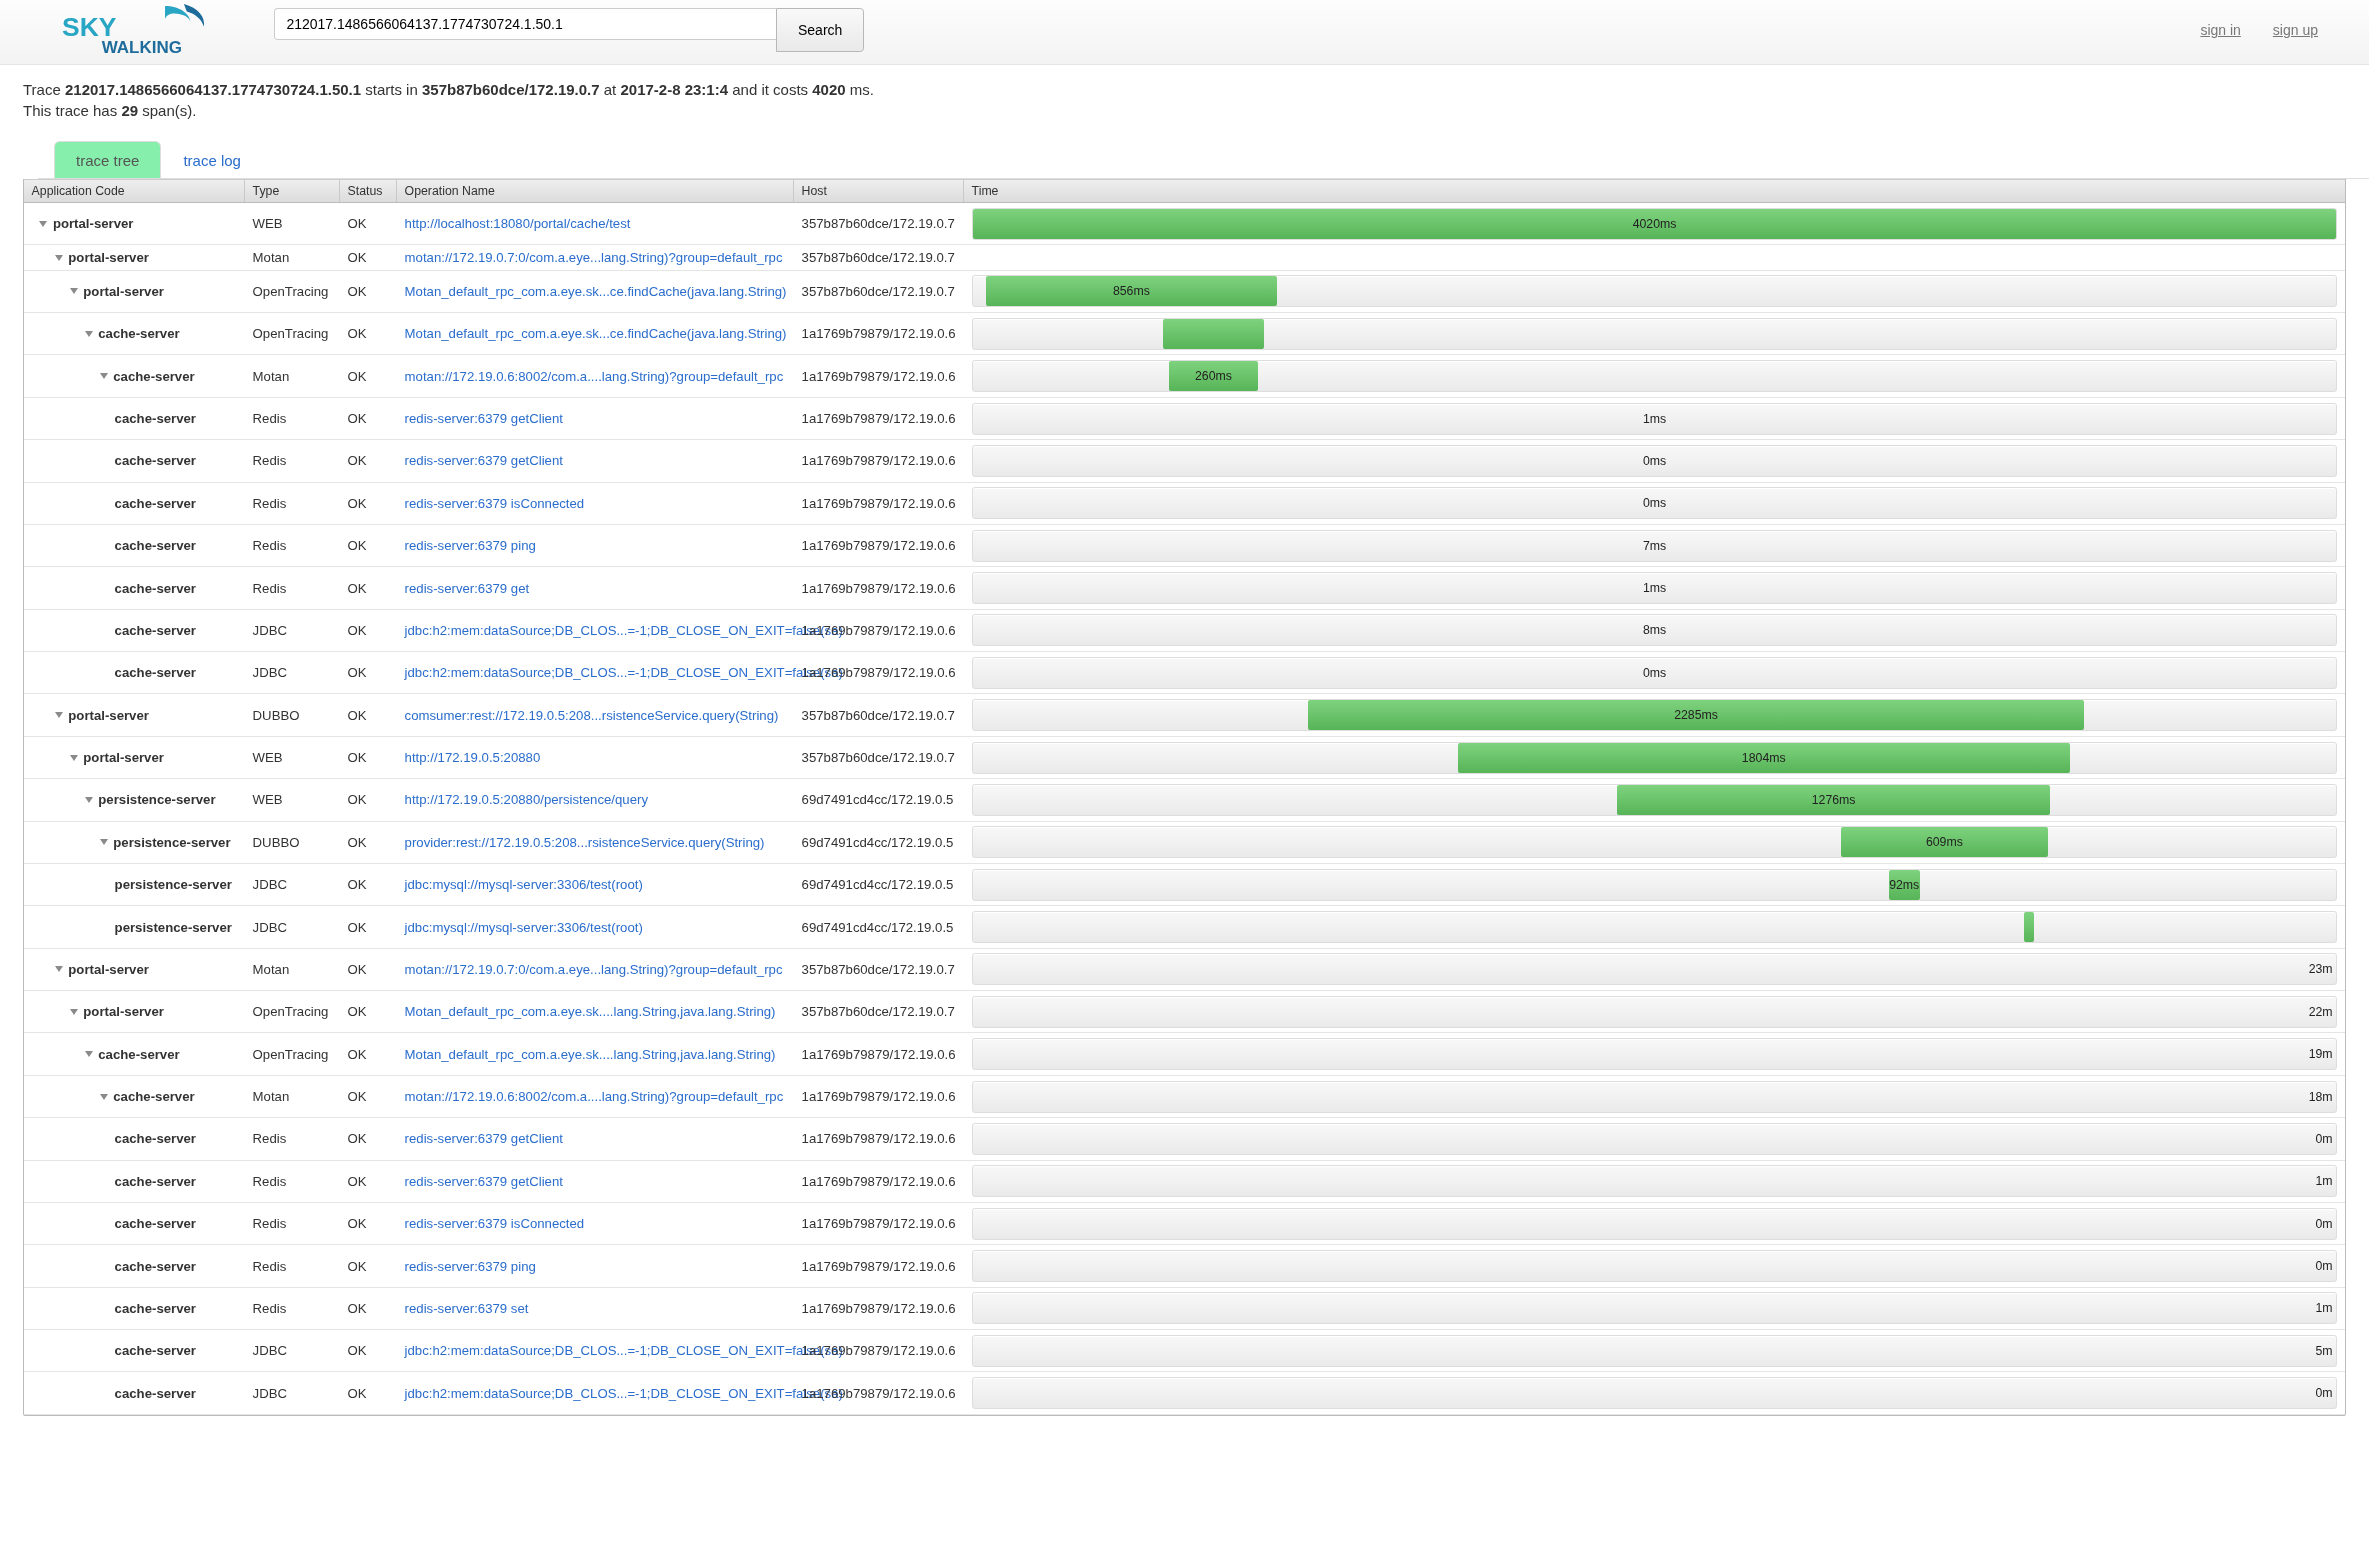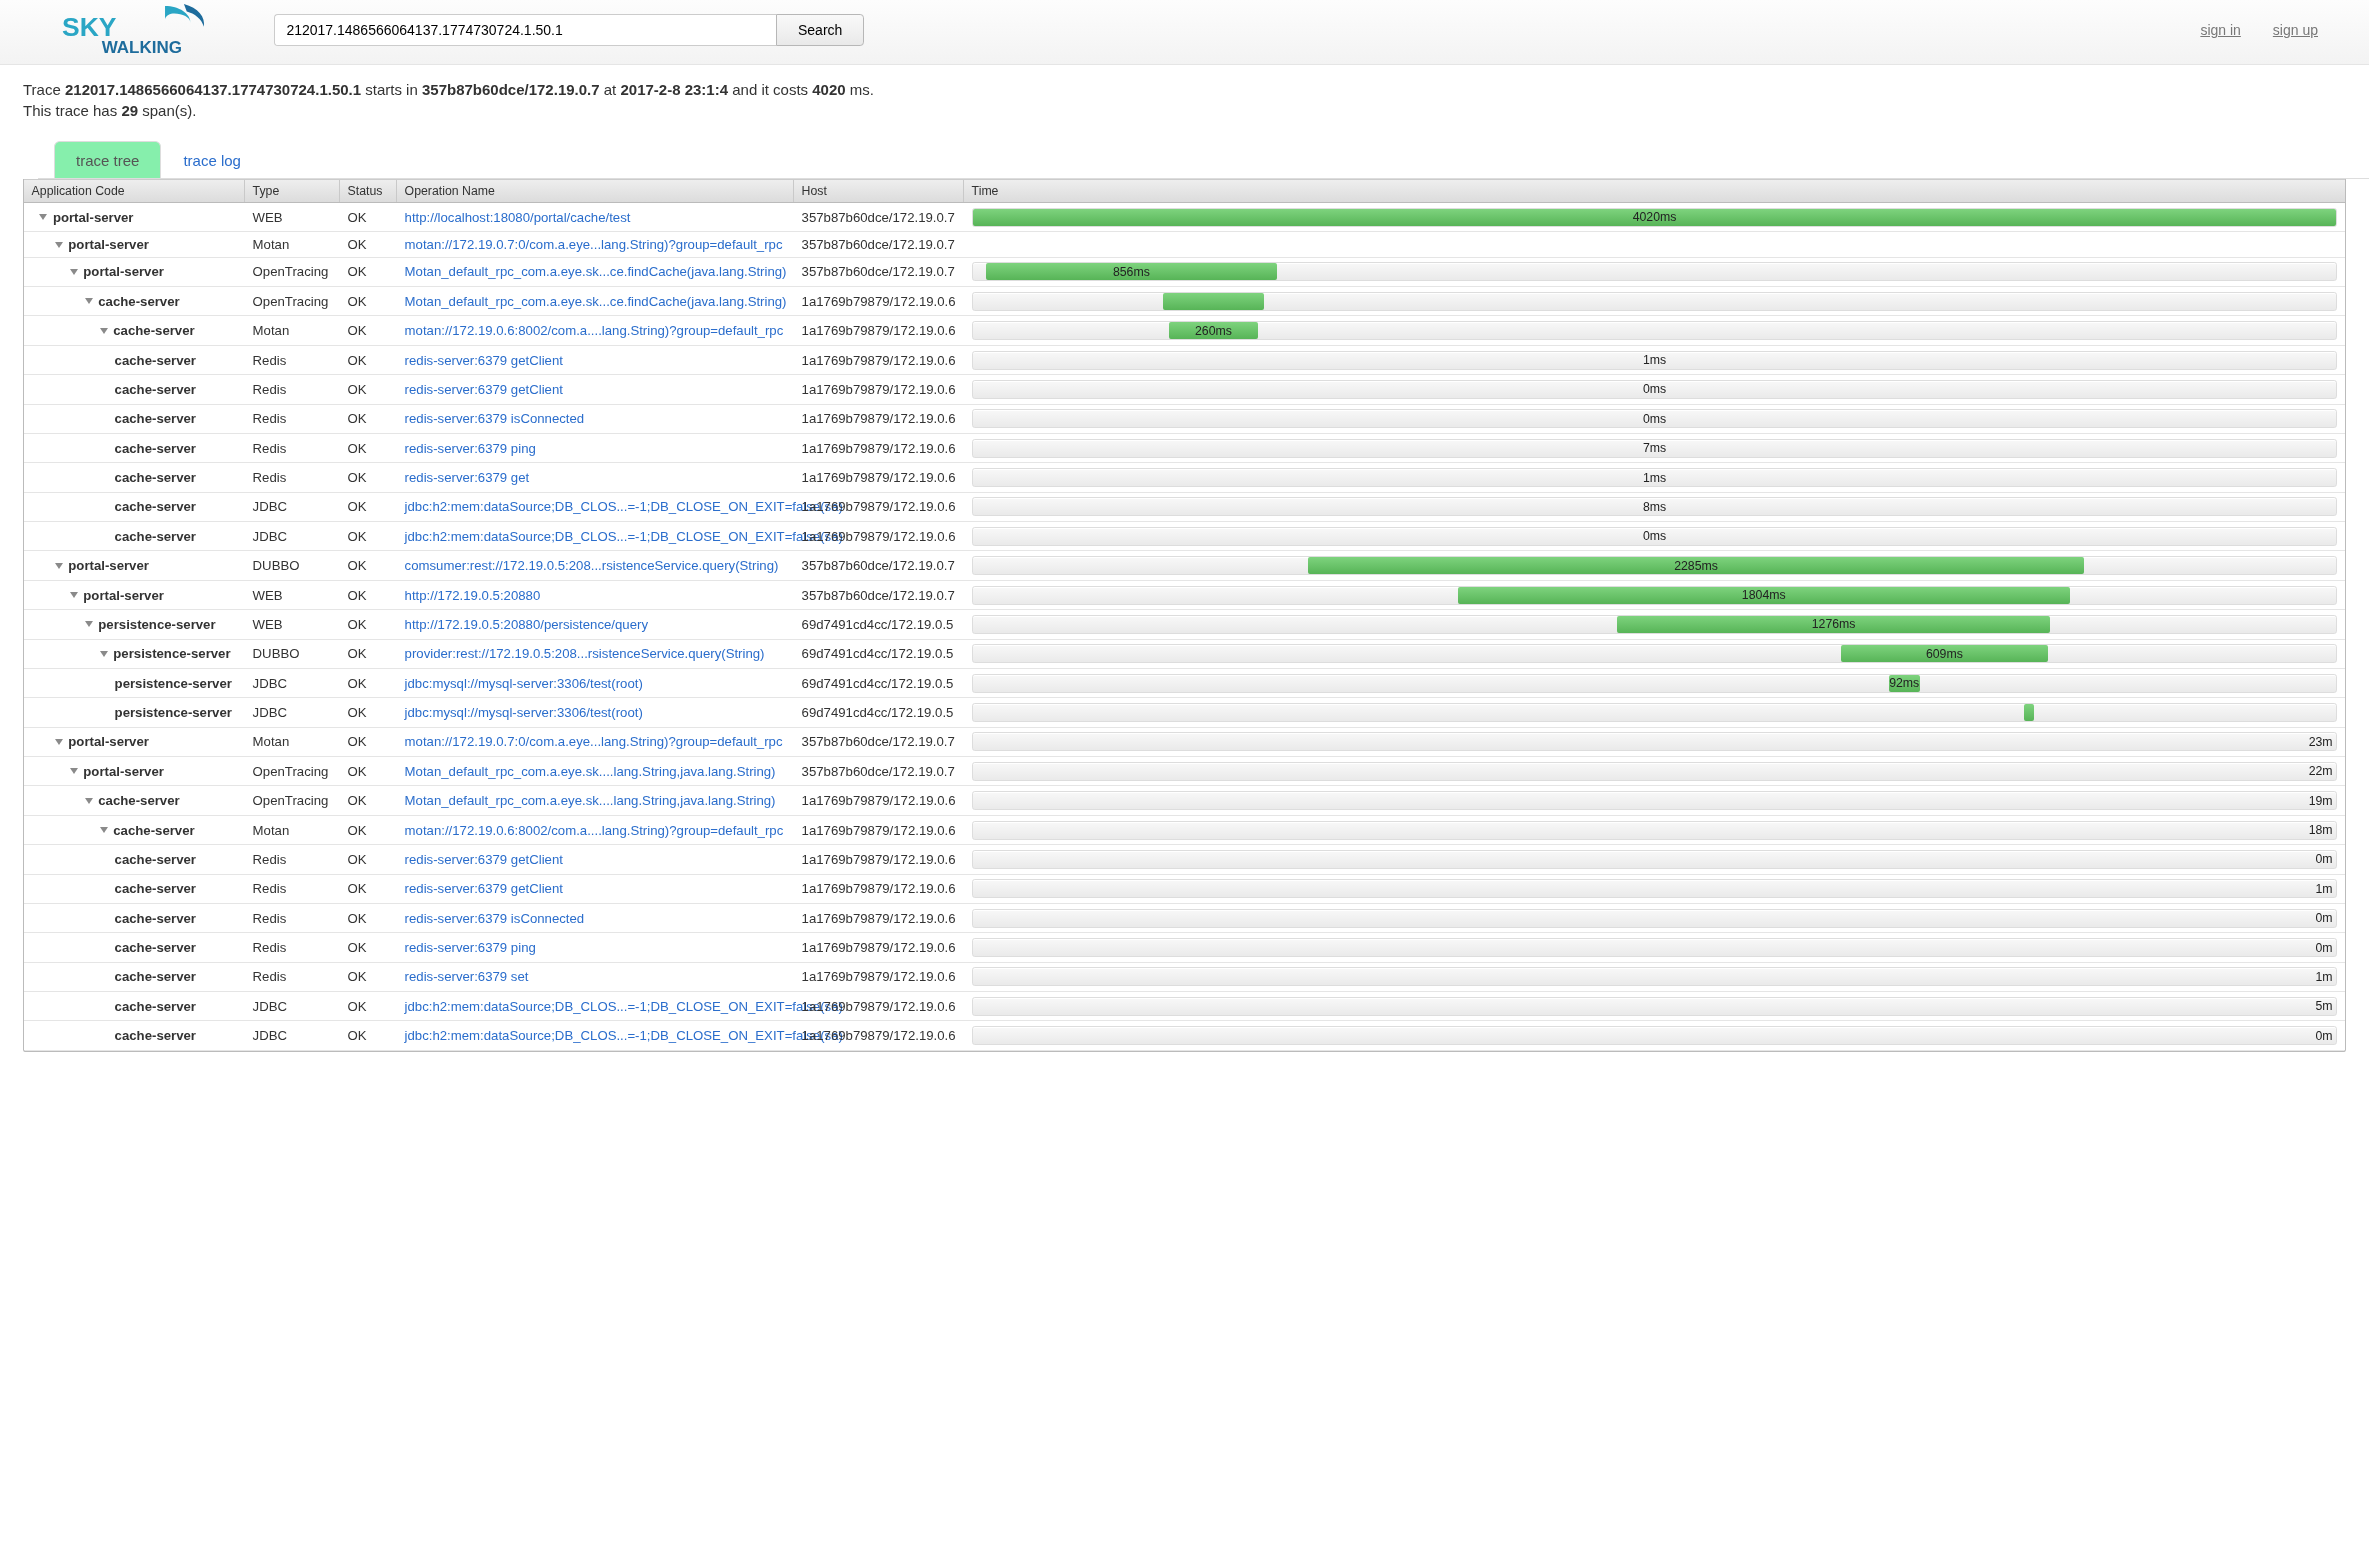--- a/index.html
+++ b/index.html
@@ -2,21 +2,21 @@
 <html style="font-size:15px"><head>
 <meta charset="utf-8">
 <style>
 * { margin:0; padding:0; box-sizing:border-box; }
 body { font-family: Helvetica, Arial, sans-serif; font-size:13.2px; color:#333; background:#fff; }
 .topbar { display:flex; align-items:center; padding:3.8px 23px 7.6px 28px; border-bottom:0.9px solid #e5e5e5; background:linear-gradient(#fdfdfd,#f3f3f3); }
 .logo { display:flex; align-items:center; margin-right:38px;}
 .logo svg { display:block; }
 .search-wrap { display:flex; align-items:stretch; margin-left:19px;}
 .search-input { width:502px; height:32px; padding:3.8px 11.4px; font-size:14px; border:0.9px solid #ccc; border-radius:3.8px 0 0 3.8px; border-right:none; background:#fff;}
-.search-btn { height:32px; padding:0 21px; font-size:14px; border:0.9px solid #b7b7b7; border-radius:0 3.8px 3.8px 0; background:linear-gradient(#f9f9f9,#e9e9e9); cursor:pointer;}
+.search-btn { height:44px; padding:0 21px; font-size:14px; border:0.9px solid #b7b7b7; border-radius:0 3.8px 3.8px 0; background:linear-gradient(#f9f9f9,#e9e9e9); cursor:pointer;}
 .auth { margin-left:auto; display:flex; gap:32px; padding-right:28px;}
 .auth a { color:#777; text-decoration:underline; font-size:14px; cursor:pointer;}
 .summary { padding:13.2px 23px 7.6px; font-size:15px; line-height:1.4;}
 .summary b { font-weight:bold;}
 .tabs { display:flex; margin:13.2px 0 0 38px; border-bottom:0.9px solid #ddd;}
 .tab { padding:9.5px 21px; font-size:15px; cursor:pointer; border:0.9px solid transparent; border-bottom:none;}
 .tab.active { background:#86efac; border-color:#ddd; border-radius:5.7px 5.7px 0 0; color:#555;margin-left:16px;}
 .tab:not(.active){ color:#2a6dcc;}
 .table-wrap { margin:0 23px; border:0.9px solid #bbb; border-top:none; border-radius:0 0 2.8px 2.8px; overflow:hidden;}
 .thead { display:flex; background:linear-gradient(#eeeeee,#dcdcdc); border-top:0.9px solid #ccc; border-bottom:0.9px solid #bbb; font-size:12.3px; color:#333; font-weight:normal;}
@@ -25,21 +25,21 @@
 .col-type { width:95px; }
 .col-status { width:57px; }
 .col-op  { width:397px; }
 .col-host{ width:170px; }
 .col-time{ flex:1; }
 .row { display:flex; align-items:center; border-bottom:0.9px solid #e5e5e5; font-size:13.2px; padding:2.8px 0;}
 .row > div { padding:1.9px 7.6px; }
 .app-cell { display:flex; align-items:center; font-weight:bold; color:#333;}
 .tri { display:inline-block; width:0;height:0;border-left:4.7px solid transparent;border-right:4.7px solid transparent;border-top:6.6px solid #8a8a8a; margin-right:5.7px;}
 .op-link { color:#2a6dcc; text-decoration:none; cursor:pointer;}
-.bar-cell { position:relative; height:19px; background:linear-gradient(#f8f8f8,#eaeaea); border:0.9px solid #ddd; border-radius:2.8px; box-shadow:inset 0 0.9px 0 #fff;}
+.bar-cell { position:relative; height:32px; background:linear-gradient(#f8f8f8,#eaeaea); border:0.9px solid #ddd; border-radius:2.8px; box-shadow:inset 0 0.9px 0 #fff;}
 .bar-fill { position:absolute; top:0; bottom:0; background:linear-gradient(#7ed37e,#57b457); border-radius:1.9px;}
 .bar-label { position:absolute; left:0; right:0; top:0; bottom:0; display:flex; align-items:center; justify-content:center; font-size:12.3px; color:#222;}
 .thead > div:last-child { border-right:none; }
 </style>
 </head>
 <body>
 
 <div class="topbar">
   <div class="logo">
     <svg width="189" height="53" viewBox="0 0 200 56" style="font-size:14px">

